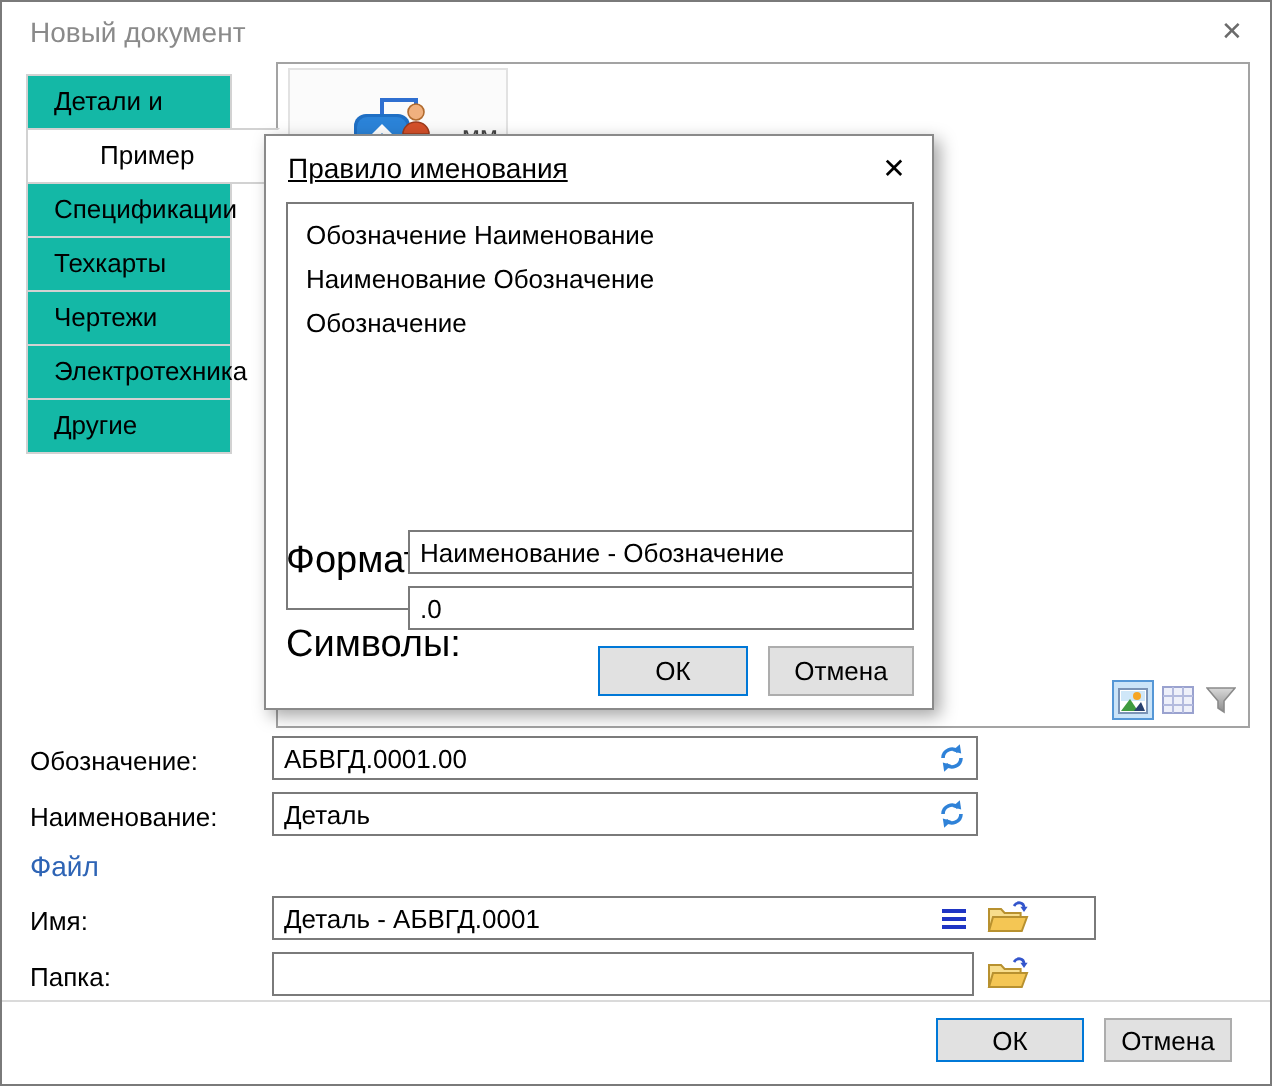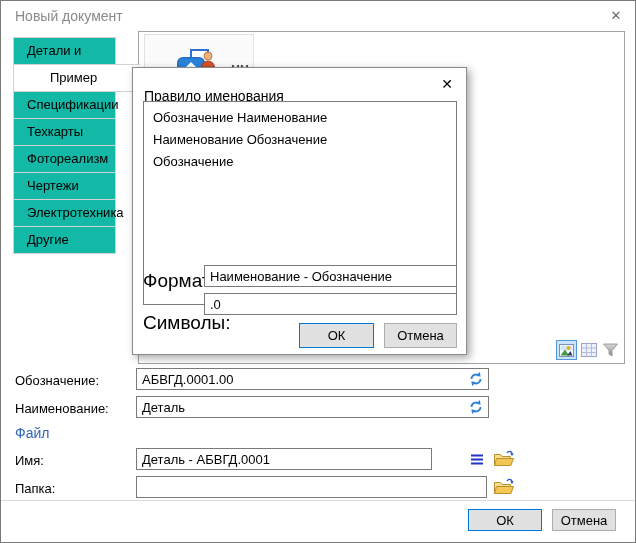--- a/index.html
+++ b/index.html
@@ -28,21 +28,21 @@
   .tab:first-child{margin-top:0;}
   .tab.active{background:#fff;width:127px;border-right:1px solid #fff;z-index:6;padding-left:36px;}
   
   .view-tools{left:555px;top:339px;display:flex;gap:1px;z-index:4;}
   .vbtn{width:21px;height:20px;display:flex;align-items:center;justify-content:center;
     border:1px solid transparent;background:transparent;cursor:pointer;box-sizing:border-box;}
   .vbtn.sel{border:1px solid #5597d6;background:#cbe4f8;}
   
   .ndlg{left:131px;top:66px;width:335px;height:288px;background:#fff;border:1px solid #8a8a8a;
     box-shadow:3px 3px 8px rgba(0,0,0,0.35);z-index:10;box-sizing:border-box;}
-  .ndlg-title{left:11px;top:20px;font-size:14px;text-decoration:underline;}
+  .ndlg-title{left:11px;top:8px;font-size:14px;text-decoration:underline;}
   .ndlg-close{right:8px;top:5px;width:22px;height:22px;text-align:center;line-height:22px;
     font-size:14px;color:#000;cursor:pointer;}
   .rule-list{left:10px;top:33px;width:314px;height:204px;border:1px solid #7a7a7a;background:#fff;
     box-sizing:border-box;padding-top:5px;overflow:hidden;}
   .rule-item{height:22px;line-height:22px;padding-left:9px;font-size:13px;cursor:default;}
   .ndlg-lbl{left:10px;font-size:19px;}
   .inp{position:absolute;border:1px solid #7a7a7a;background:#fff;font-size:13px;
     padding:1px 5px;box-sizing:border-box;height:22px;outline:none;
     font-family:"Liberation Sans","DejaVu Sans",sans-serif;}
   .btn{position:absolute;background:#e1e1e1;border:1px solid #adadad;font-size:13px;
@@ -77,21 +77,20 @@
       <path d="M26.5 20 a6.5 6 0 0 1 13 0 z" fill="#d4502a" stroke="#9c3a1c" stroke-width="0.8"></path>
     </svg>
     <span class="tpl-unit">мм</span>
   </div>
 
   <div class="abs tabs">
     <div class="tab">Детали и сборки</div>
     <div class="tab active">Пример</div>
     <div class="tab">Спецификации</div>
     <div class="tab">Техкарты</div>
-    <div class="tab">Фотореализм</div>
     <div class="tab">Чертежи</div>
     <div class="tab">Электротехника</div>
     <div class="tab">Другие</div>
   </div>
 
   <div class="abs view-tools">
     <div class="vbtn sel">
       <svg width="15" height="13" viewBox="0 0 15 13">
         <rect x="0.5" y="0.5" width="14" height="12" fill="#ffffff" stroke="#7a93b5"></rect>
         <rect x="1.5" y="1.5" width="12" height="5" fill="#cfe7f8"></rect>
@@ -160,21 +159,21 @@
       <path d="M3.5 8a4.5 4.5 0 0 1 7.6-3.2" fill="none" stroke="#2f82d8" stroke-width="1.8"></path>
       <polygon points="11.9,1.1 12.6,5.7 8.2,4.5" fill="#2f82d8"></polygon>
       <path d="M12.5 8a4.5 4.5 0 0 1-7.6 3.2" fill="none" stroke="#2f82d8" stroke-width="1.8"></path>
       <polygon points="4.1,14.9 3.4,10.3 7.8,11.5" fill="#2f82d8"></polygon>
     </svg>
   </button>
 
   <div class="abs section-lbl" style="top:424px">Файл</div>
 
   <div class="abs lbl" style="top:452px">Имя:</div>
-  <input class="inp" style="left: 135px; top: 447px; width: 296px; padding-right: 22px;" value="Деталь - АБВГД.0001">
+  <input class="inp" style="left: 135px; top: 447px; width: 412px; padding-right: 22px;" value="Деталь - АБВГД.0001">
   <button class="icon-btn" style="left:468px;top:451px;width:15px;height:14px">
     <svg width="12" height="11" viewBox="0 0 12 11">
       <rect x="0" y="0.5" width="12" height="2" fill="#1f35c4"></rect>
       <rect x="0" y="4.5" width="12" height="2" fill="#1f35c4"></rect>
       <rect x="0" y="8.5" width="12" height="2" fill="#1f35c4"></rect>
     </svg>
   </button>
   <button class="icon-btn" style="left:491px;top:445px;width:24px;height:24px">
     <svg width="22" height="20" viewBox="0 0 22 20">
       <path d="M14 5c1.5-2.5 5-2 5 1" fill="none" stroke="#3355cc" stroke-width="1.4"></path>

